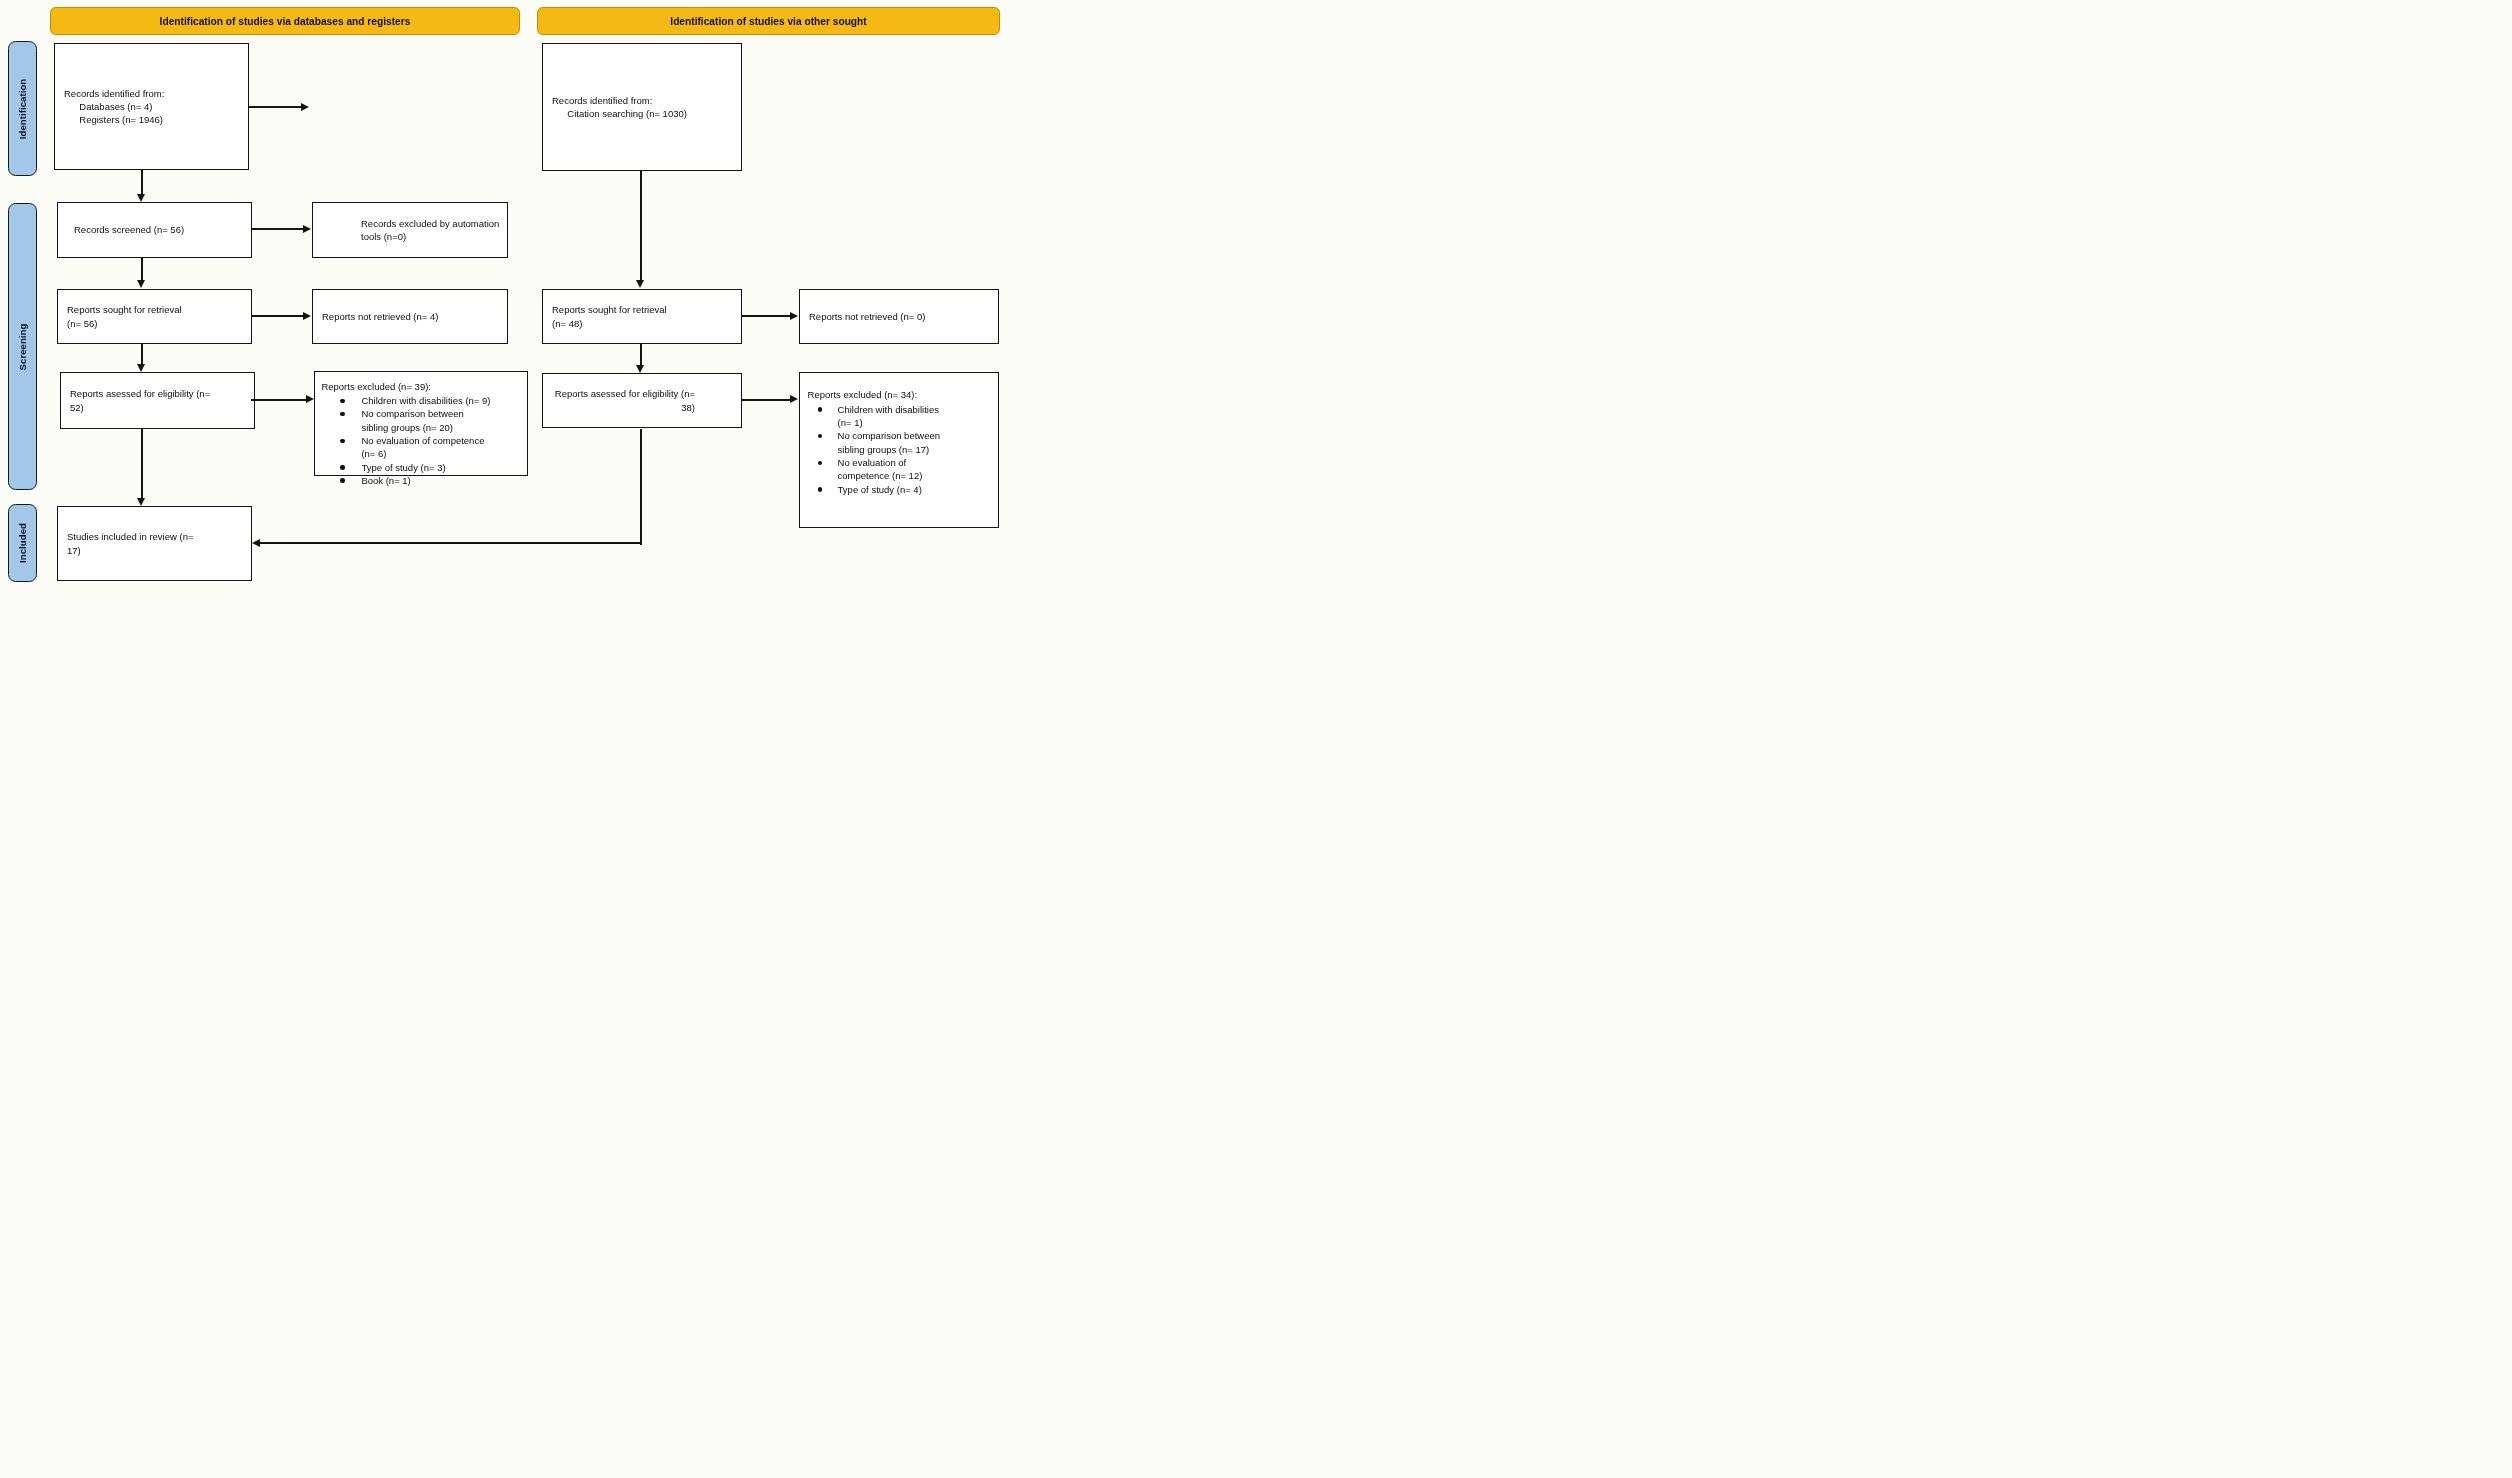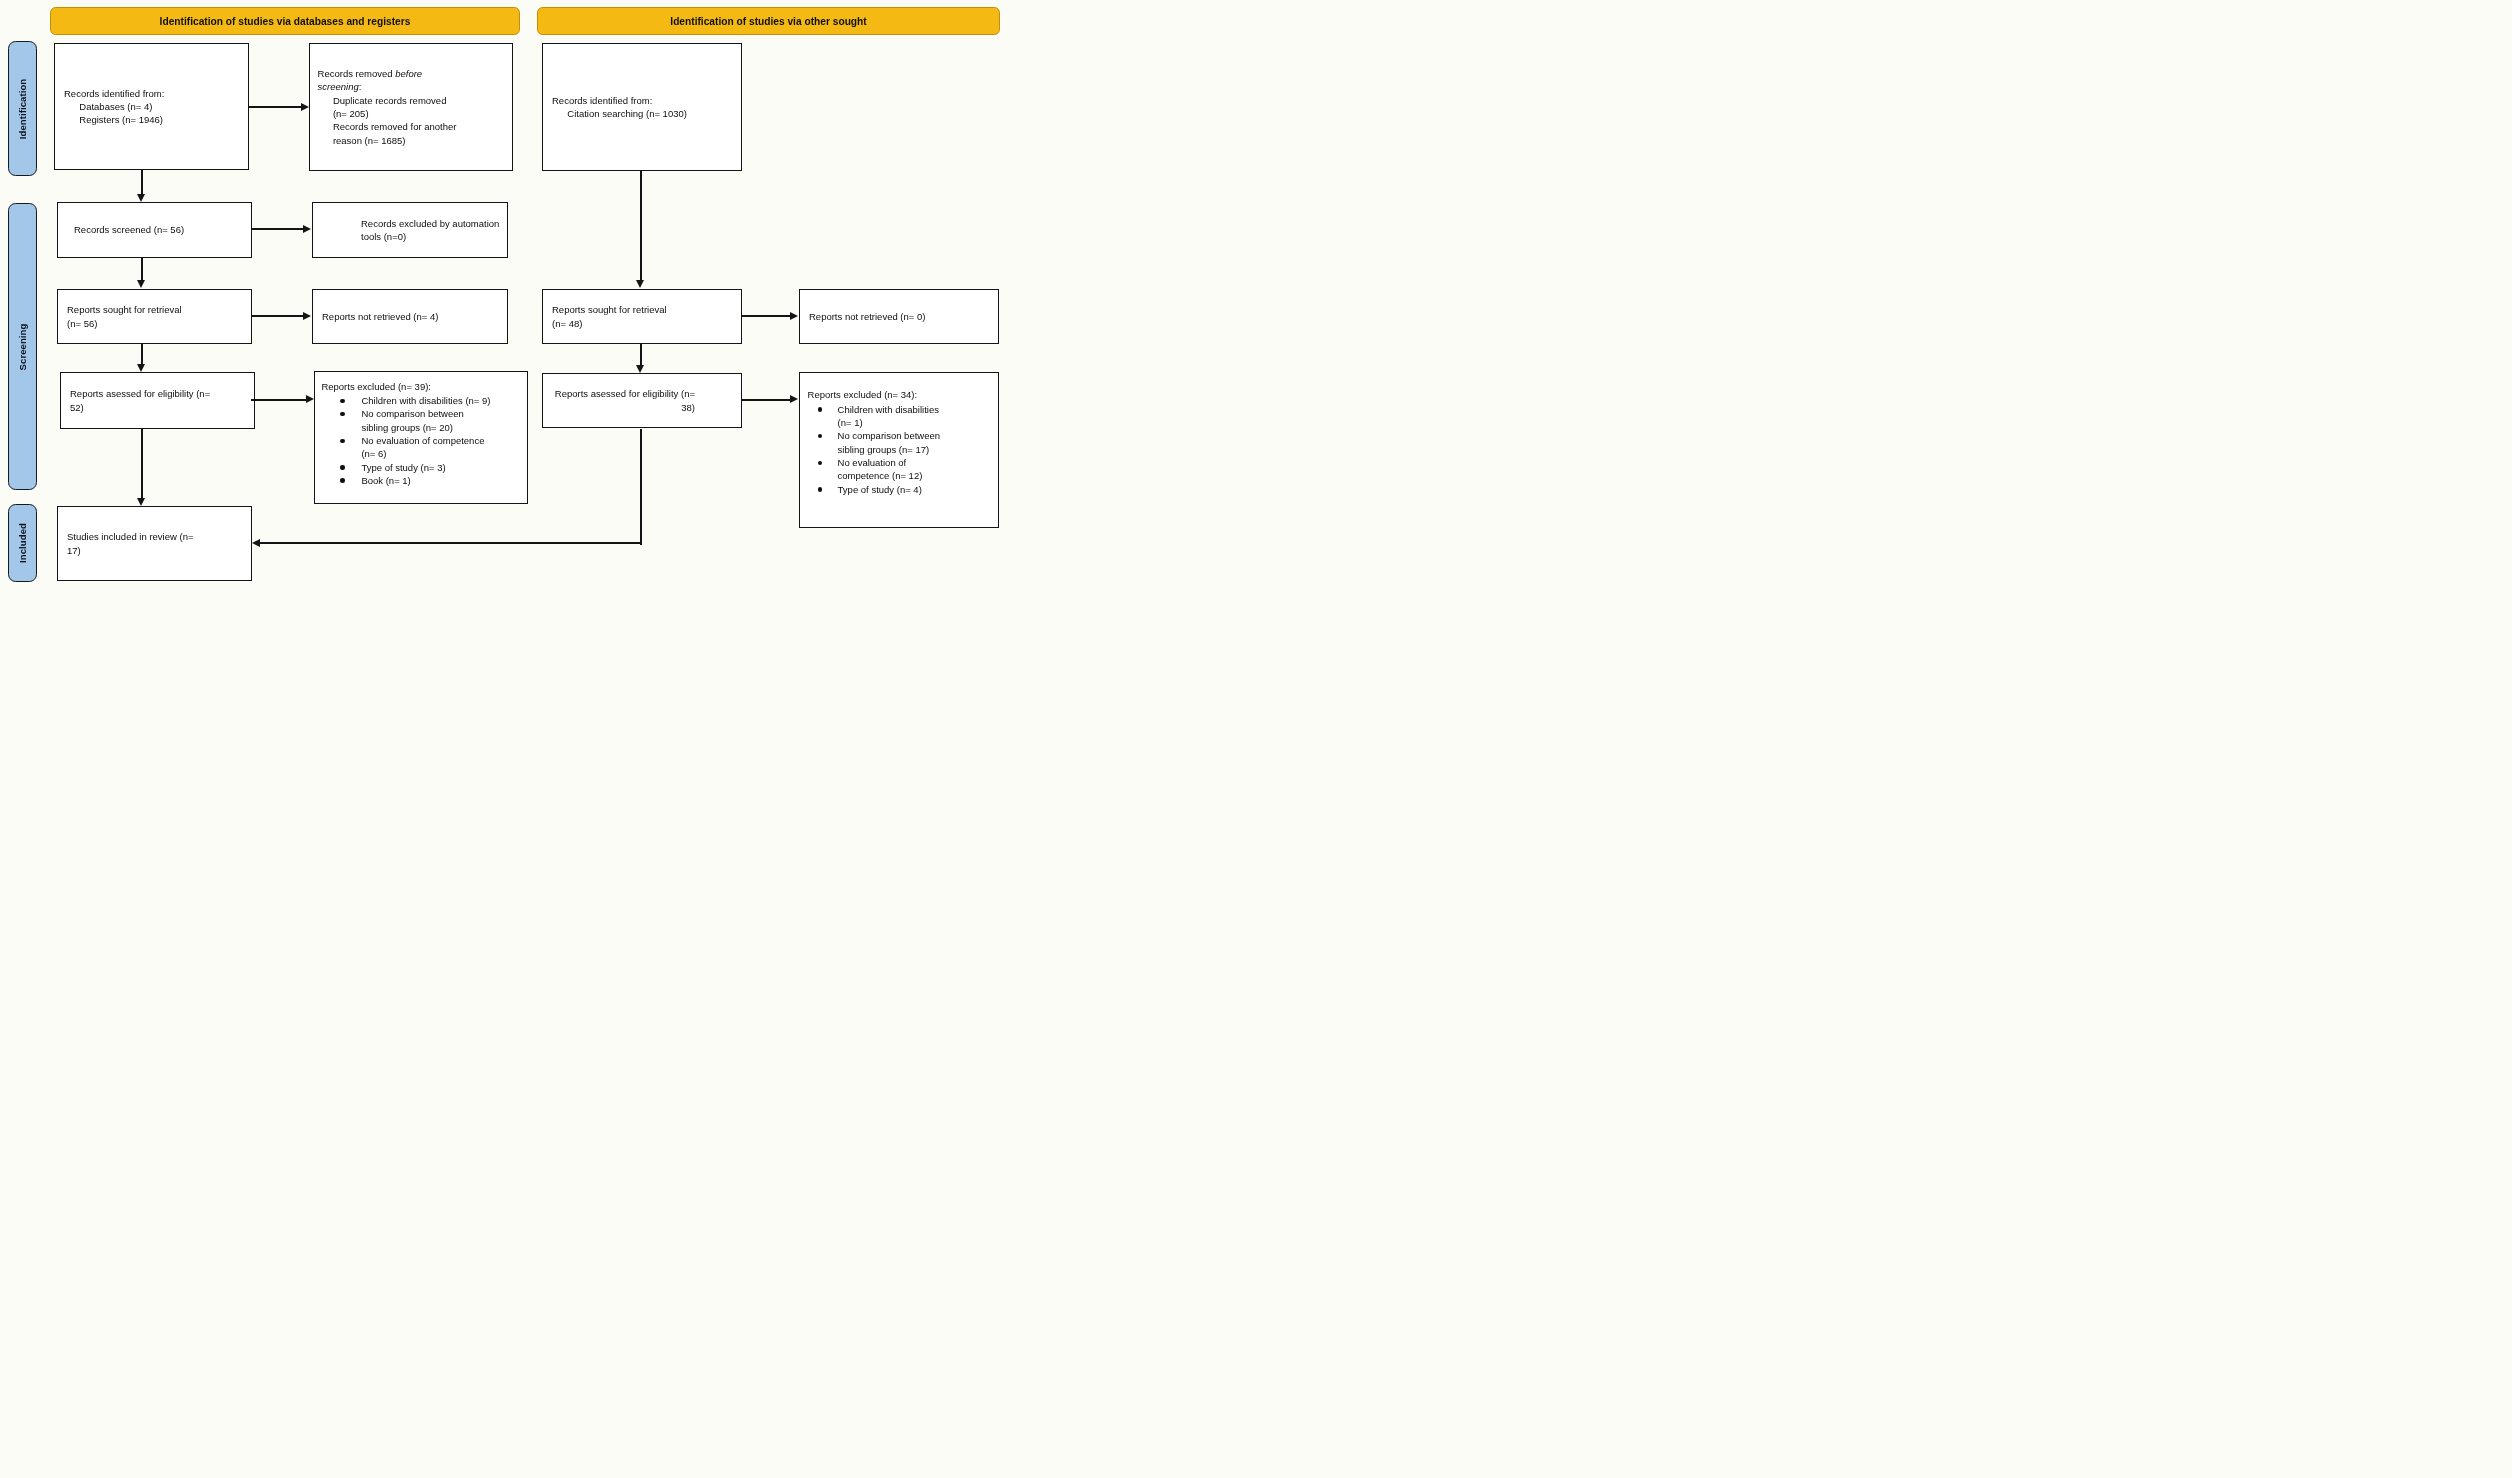--- a/index.html
+++ b/index.html
@@ -70,25 +70,20 @@
   <div class="stage" style="top:504px;height:78px;">
     <span>Included</span>
   </div>
 
   <div class="box vcenter pad" style="left:54px;top:43px;width:195px;height:127px;">
     <span class="line">Records identified from:</span>
     <span class="line indent">Databases (n= 4)</span>
     <span class="line indent">Registers (n= 1946)</span>
   </div>
 
-  <div class="box vcenter" style="left:309px;top:43px;width:204px;height:128px;padding-left:7.6px;">
-    <span class="line introwrap"><span>Records removed </span><em>before screening</em><span>:</span></span>
-    <span class="line indent w200">Duplicate records removed (n= 205)</span>
-    <span class="line indent w200">Records removed for another reason (n= 1685)</span>
-  </div>
 
   <div class="box vcenter pad" style="left:542px;top:43px;width:200px;height:128px;">
     <span class="line">Records identified from:</span>
     <span class="line indent">Citation searching (n= 1030)</span>
   </div>
 
   <div class="box vcenter pad" style="left:57px;top:202px;width:195px;height:56px;padding-left:16px;">
     <span class="line w235">Records screened (n= 56)</span>
   </div>
   <div class="box vcenter pad" style="left:312px;top:202px;width:196px;height:56px;padding-left:48px;">
@@ -105,21 +100,21 @@
     <span class="line w200">Reports sought for retrieval (n= 48)</span>
   </div>
   <div class="box vcenter pad" style="left:799px;top:289px;width:200px;height:55px;">
     <span class="line w235">Reports not retrieved (n= 0)</span>
   </div>
 
   <div class="box vcenter pad" style="left:60px;top:372px;width:195px;height:57px;">
     <span class="line w225">Reports asessed for eligibility (n= 52)</span>
   </div>
 
-  <div class="box" style="left:314px;top:371px;width:214px;height:133px;padding:7.6px 0 0 6.4px;">
+  <div class="box" style="left:314px;top:371px;width:214px;height:105px;padding:7.6px 0 0 6.4px;">
     <span class="line">Reports excluded (n= 39):</span>
     <div class="bullets">
       <div class="bullet">
           <span class="dot ml30"></span>
           <span class="btxt n39">Children with disabilities (n= 9)</span>
         </div>
       <div class="bullet">
           <span class="dot ml30"></span>
           <span class="btxt n39">No comparison between sibling groups (n= 20)</span>
         </div>

